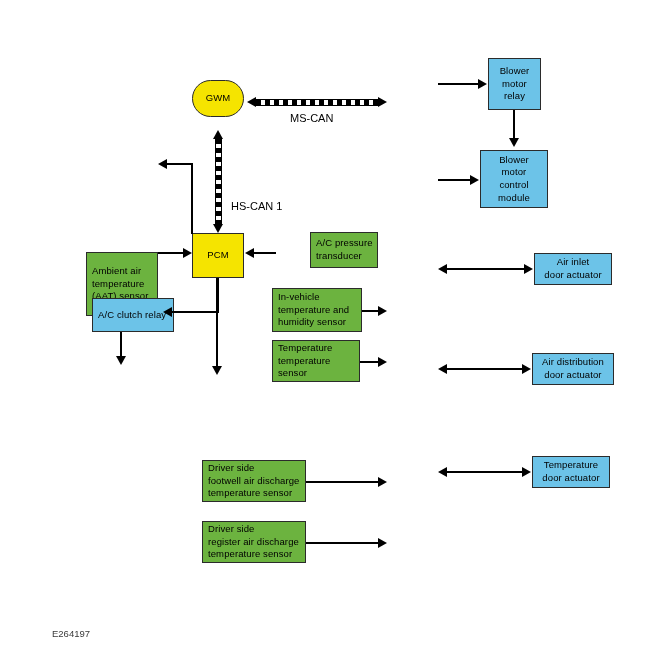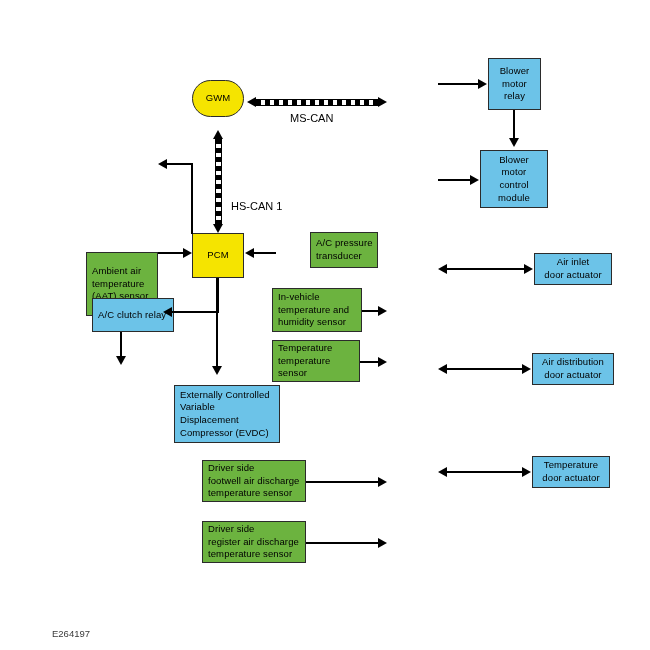--- a/index.html
+++ b/index.html
@@ -136,23 +136,20 @@
   <div class="bus-label" style="left:231px; top:200px;">HS-CAN 1</div>
 
 
   <div class="node green left-text" style="left:86px; top:240px; width:72px; height:64px;margin-top:12px;">Ambient air
 temperature
 (AAT) sensor</div>
 
   <div class="node blue left-text" style="left:92px; top:298px; width:82px; height:34px;">A/C clutch relay</div>
 
 
-  <div class="node blue left-text" style="left:174px; top:385px; width:106px; height:58px;">Externally Controlled
-Variable Displacement
-Compressor (EVDC)</div>
 
   <div class="vline" style="left:191px; top:164px; height:70px;"></div>
   <div class="hline" style="left:167px; top:163px; width:26px;"></div>
   <div class="arrow left" style="left:158px; top:159px;"></div>
 
   <div class="hline" style="left:158px; top:252px; width:26px;"></div>
   <div class="arrow right" style="left:183px; top:248px;"></div>
 
   <div class="vline" style="left:217px; top:278px; height:35px;"></div>
   <div class="hline" style="left:172px; top:311px; width:47px;"></div>

